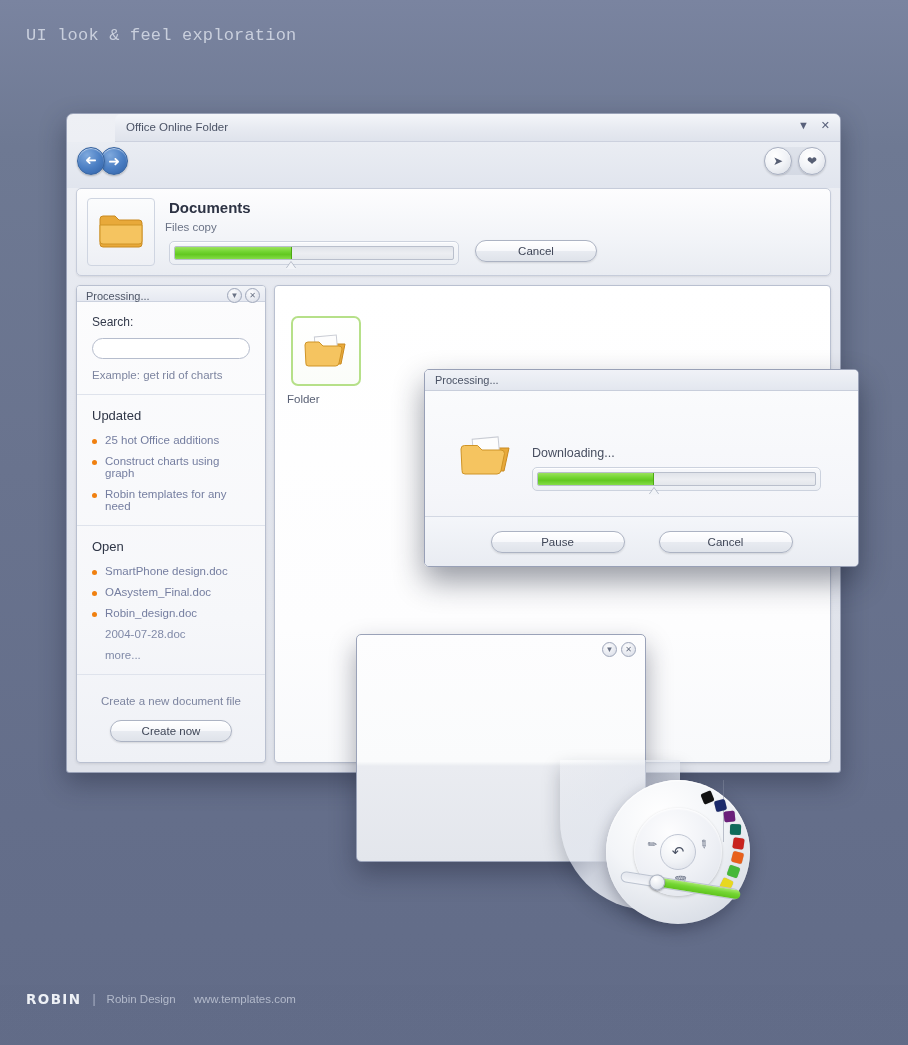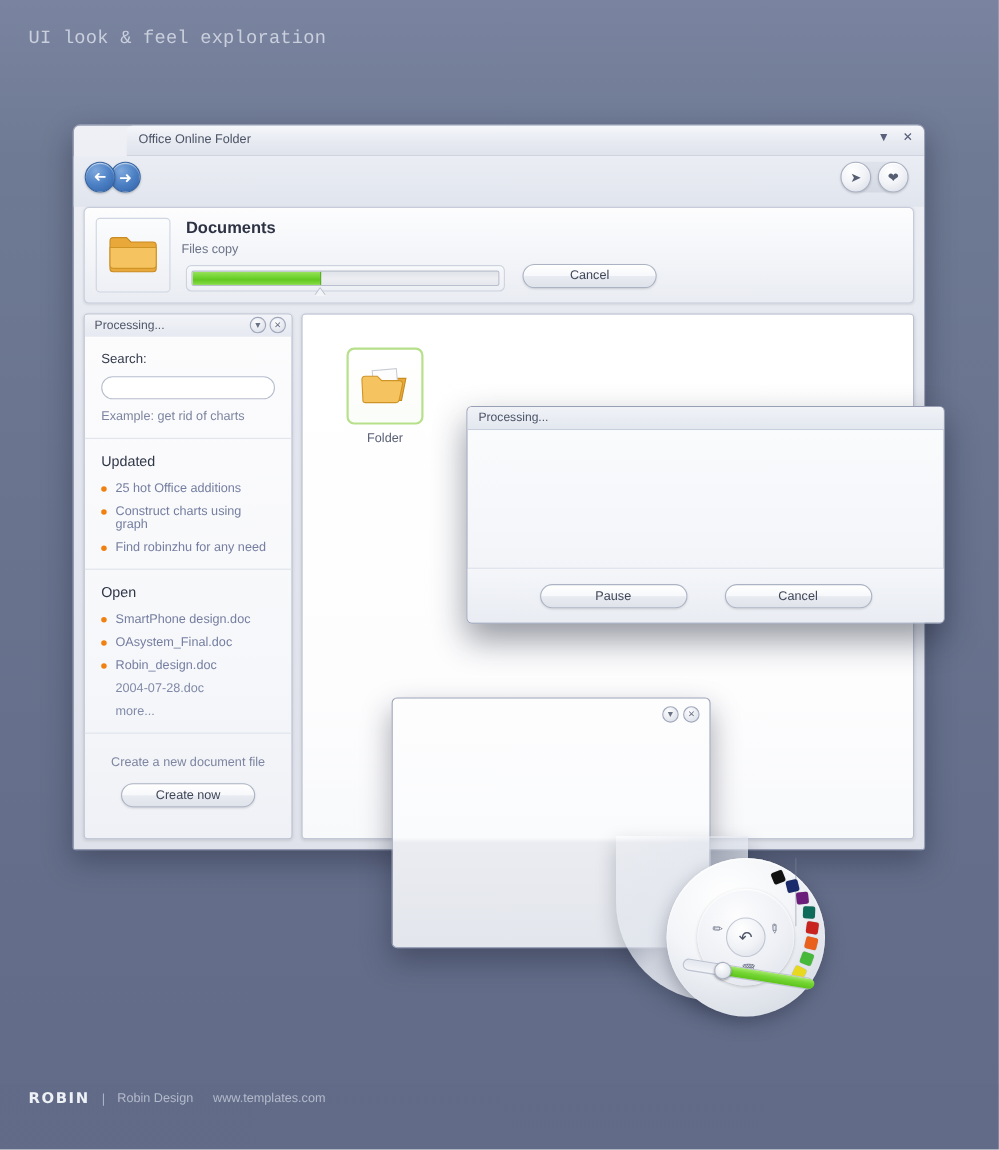--- a/index.html
+++ b/index.html
@@ -214,22 +214,22 @@
   .sb-foot-text { font-size: 11.5px; color: #7d85a0; margin-bottom: 13px; }
 
   .content {
     flex: 1;
     background: linear-gradient(180deg, #ffffff 0%, #fdfdfe 72%, #f8f9fb 100%);
     border: 1px solid #b9c0d0; border-radius: 4px;
     position: relative; overflow: hidden;
     box-shadow: 0 1px 3px rgba(0,0,0,.1);
   }
   .file-item {
-    position: absolute; left: 36px; top: 30px;
-    width: 78px; text-align: center; cursor: pointer;
+    position: absolute; left: 12px; top: 30px;
+    width: 78px; text-align: left; cursor: pointer;
   }
   .file-thumb {
     width: 70px; height: 70px; margin: 0 auto;
     border: 2px solid #b6e089; border-radius: 7px;
     background: linear-gradient(180deg, #ffffff, #fbfdf9);
     display: flex; align-items: center; justify-content: center;
   }
   .file-name { font-size: 11.5px; color: #5a6175; margin-top: 7px; }
 
   
@@ -411,21 +411,21 @@
           <li class="sb-li">
             <span class="dot"></span>
             <span class="sb-link">25 hot Office additions</span>
           </li>
           <li class="sb-li">
             <span class="dot"></span>
             <span class="sb-link">Construct charts using graph</span>
           </li>
           <li class="sb-li">
             <span class="dot"></span>
-            <span class="sb-link">Find robinzhu for any need</span>
+            <span class="sb-link">Robin templates for any need</span>
           </li>
         </ul>
       </div>
 
       <div class="sb-sect">
         <div class="sb-title">Open</div>
         <ul class="sb-list">
           <li class="sb-li">
             <span class="dot"></span>
             <span class="sb-link">SmartPhone design.doc</span>
@@ -506,20 +506,38 @@
       <div class="slider-fill"></div>
       <div class="slider-knob"></div>
     </div>
   </div>
 </div>
 
 <div class="dialog">
   <div class="dlg-title">
     <div class="dlg-title-text">Processing...</div>
   </div>
+  <div class="dlg-body">
+    <div class="dlg-icon">
+      <svg width="54" height="46" viewBox="0 0 54 46">
+        <path d="M5 38 l5-23 h40 l-5 23 z" fill="#e8a93a" stroke="#c98a20" stroke-width="1"></path>
+        <rect x="14" y="5" width="26" height="20" fill="#fdfdfd" stroke="#c9ccd4" stroke-width="1" transform="rotate(-5 27 15)"></rect>
+        <path d="M2 16 q0-3.5 3.5-3.5 h13 l4.5 4.5 h19 q3.5 0 3.5 3.5 l-3.5 17 q-.6 3.5-4 3.5 h-32 q-3.5 0-3-3.5 z" fill="#f5c460" stroke="#cf9426" stroke-width="1"></path>
+      </svg>
+    </div>
+    <div class="dlg-status">Downloading...</div>
+    <div class="dlg-progress">
+      <div class="pbar-outer">
+        <div class="pbar-track">
+            <div class="pbar-fill" style="width: 42%;"></div>
+          </div>
+        <div class="pbar-marker" style="left: 42%;"></div>
+      </div>
+    </div>
+  </div>
   <div class="dlg-foot">
     <button class="btn">Pause</button>
     <button class="btn">Cancel</button>
   </div>
 </div>
 
 <div class="footer">
   <div class="footer-inner">
     <span class="logo-robin">ROBIN</span>
     <span class="footer-sep">|</span>

